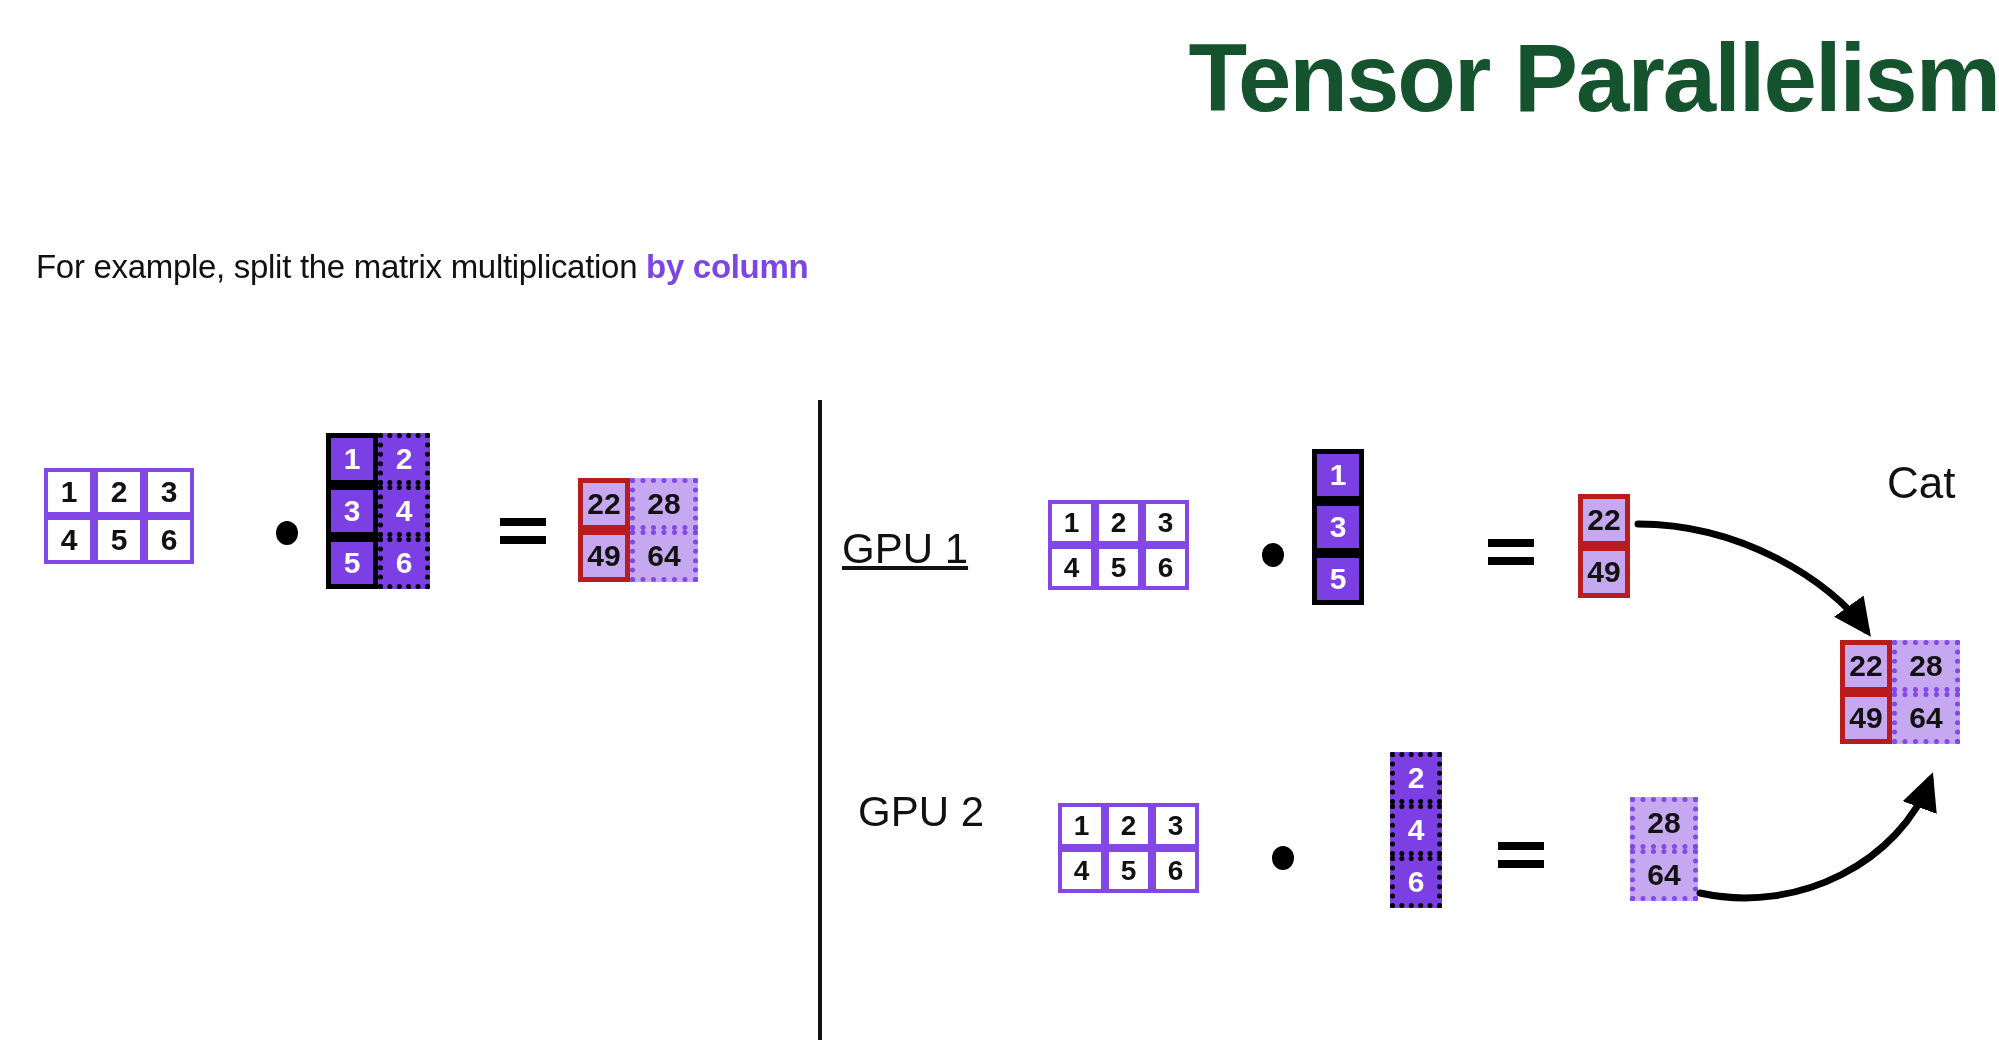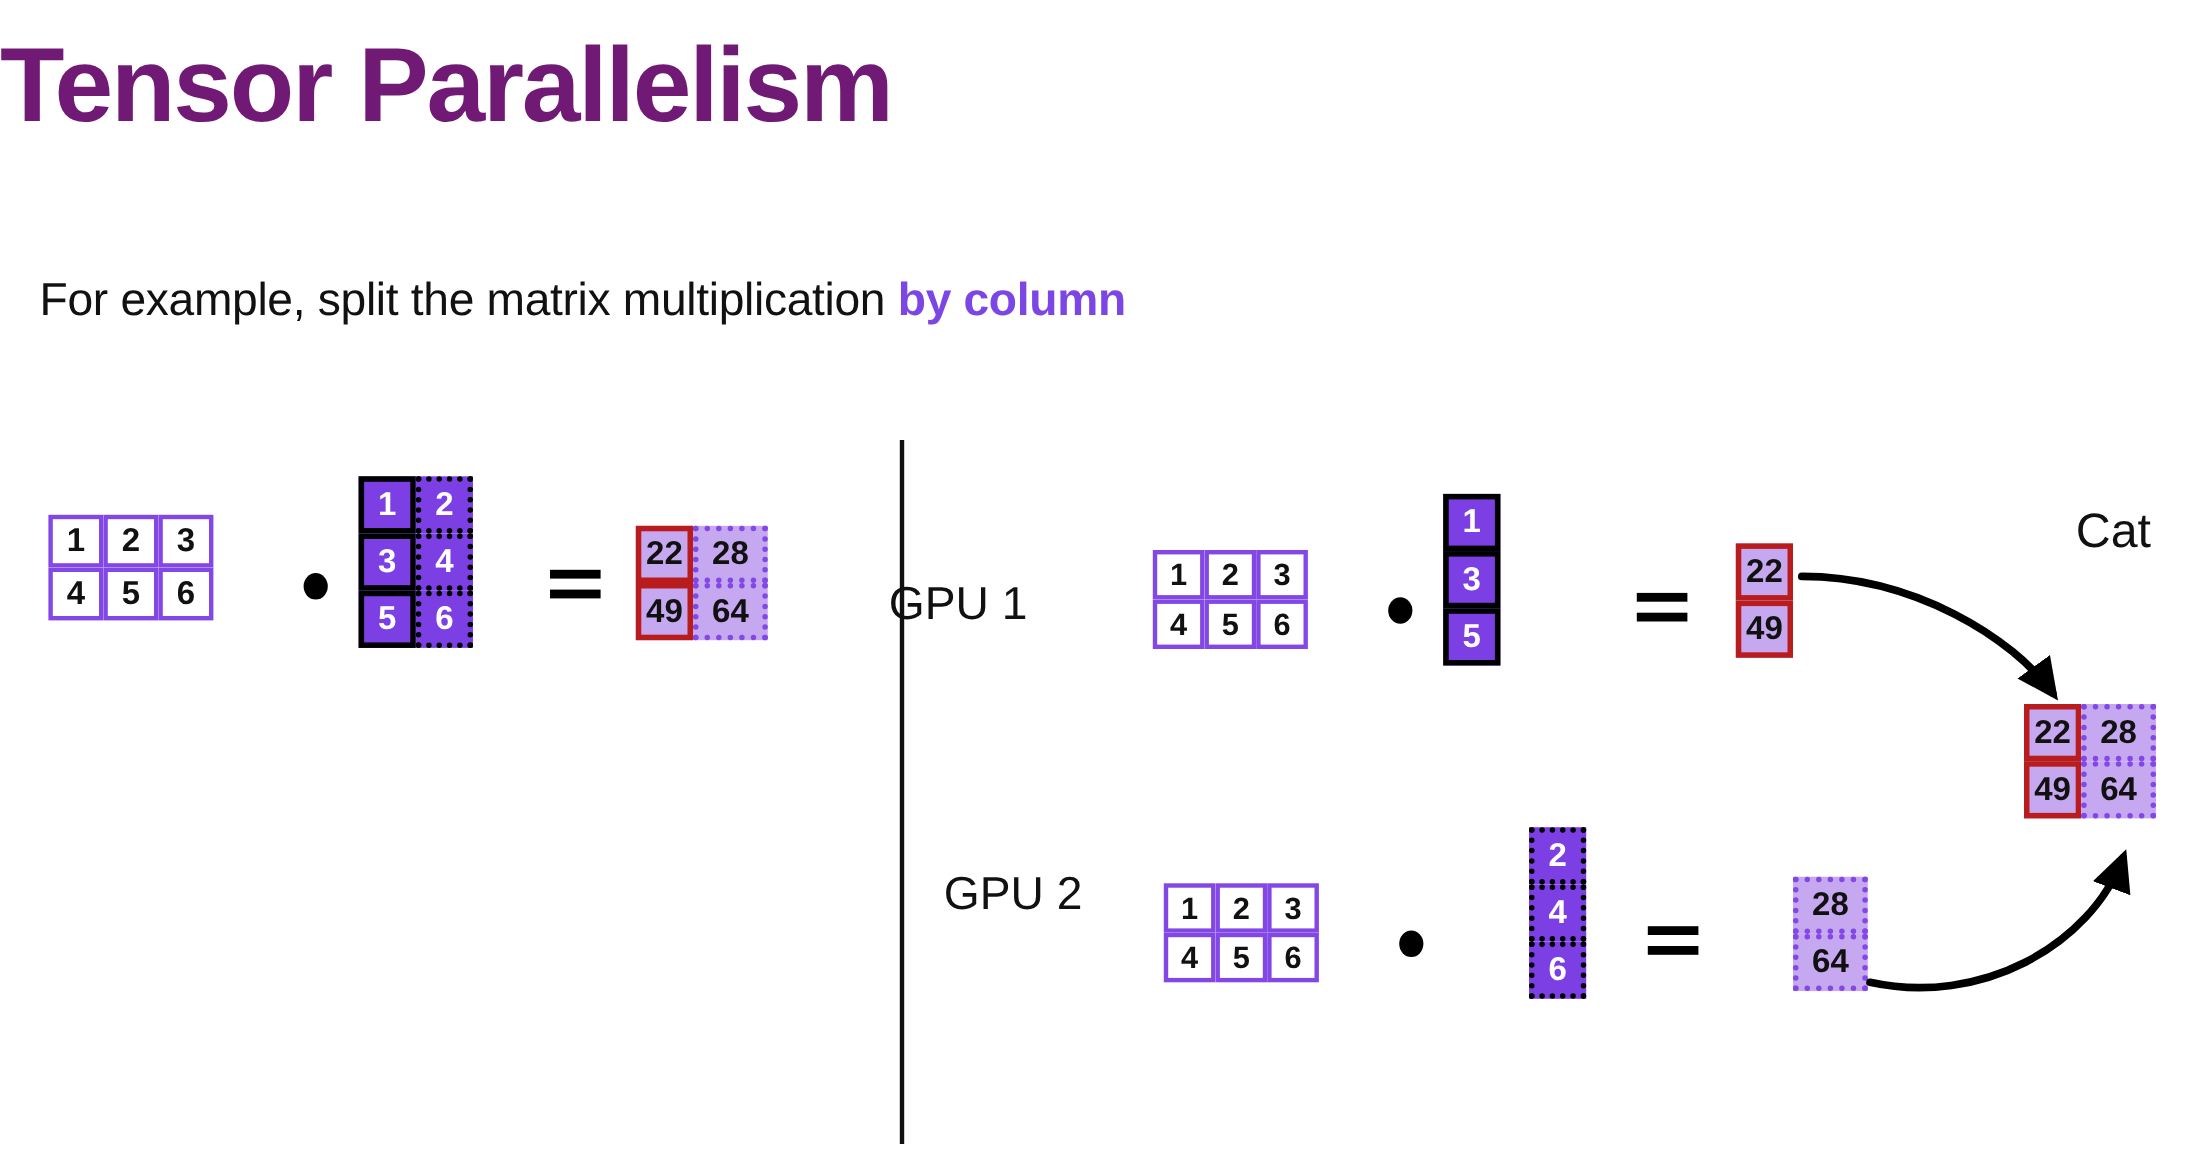--- a/index.html
+++ b/index.html
@@ -18,32 +18,32 @@
     background: #ffffff;
     overflow: hidden;
   }
 
   
   .title {
     position: absolute;
     left: 0;
     top: 28px;
     width: 1999px;
-    text-align: left;
+    text-align: right;
     font-size: 96px;
     font-weight: 700;
     letter-spacing: -2px;
-    color: #701a75;
+    color: #14532d;
     line-height: 1.05;
   }
   .subtitle {
     position: absolute;
     left: 36px;
     top: 248px;
-    font-size: 42px;
+    font-size: 33px;
     font-weight: 400;
     color: #111111;
     white-space: nowrap;
     letter-spacing: -0.3px;
   }
   .subtitle .accent {
     color: #7B46E3;
     font-weight: 700;
   }
 
@@ -213,21 +213,21 @@
     <div class="row">
       <div class="cell light rsolid">22</div>
       <div class="cell light rdot">28</div>
     </div>
     <div class="row">
       <div class="cell light rsolid">49</div>
       <div class="cell light rdot">64</div>
     </div>
   </div>
 
-  <div class="gpulabel" style="left:808px; top:525px;">GPU 1</div>
+  <div class="gpulabel" style="left:842px; top:525px;text-decoration:underline;">GPU 1</div>
 
   <div class="grp mat" style="left:1048px; top:500px;">
     <div class="row">
       <div class="cell white sm">1</div>
       <div class="cell white sm">2</div>
       <div class="cell white sm">3</div>
     </div>
     <div class="row">
       <div class="cell white sm">4</div>
       <div class="cell white sm">5</div>

